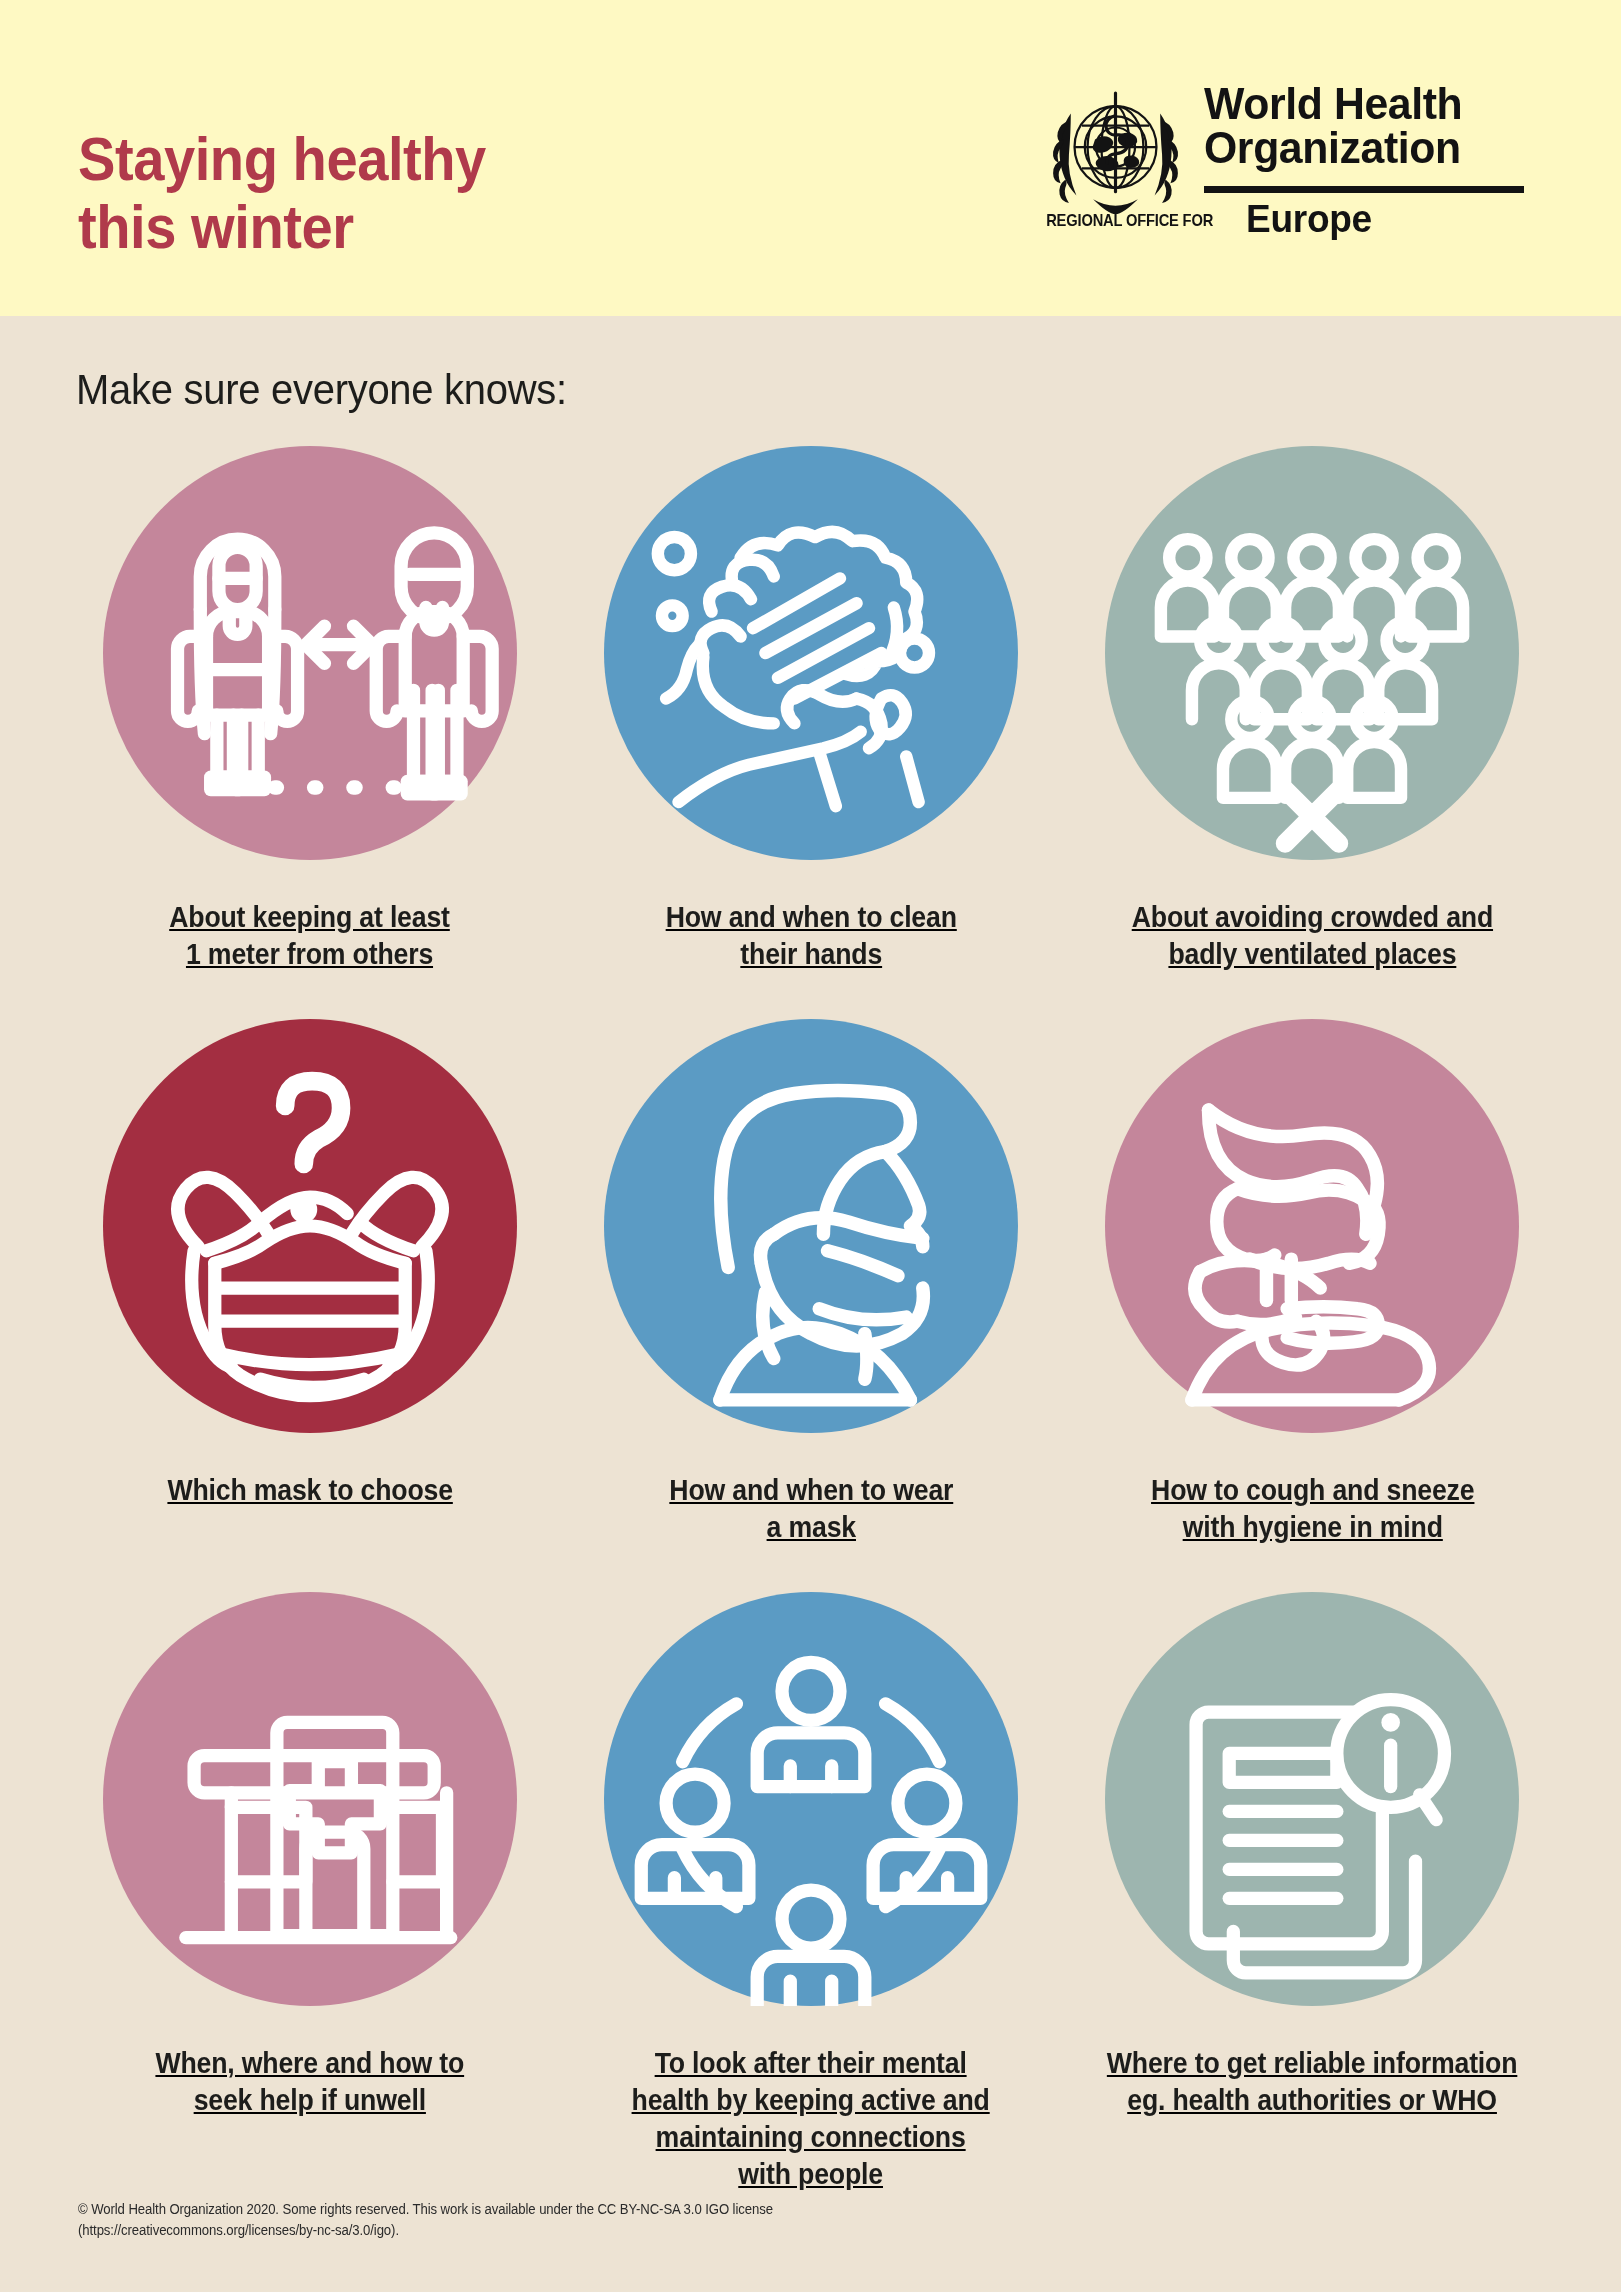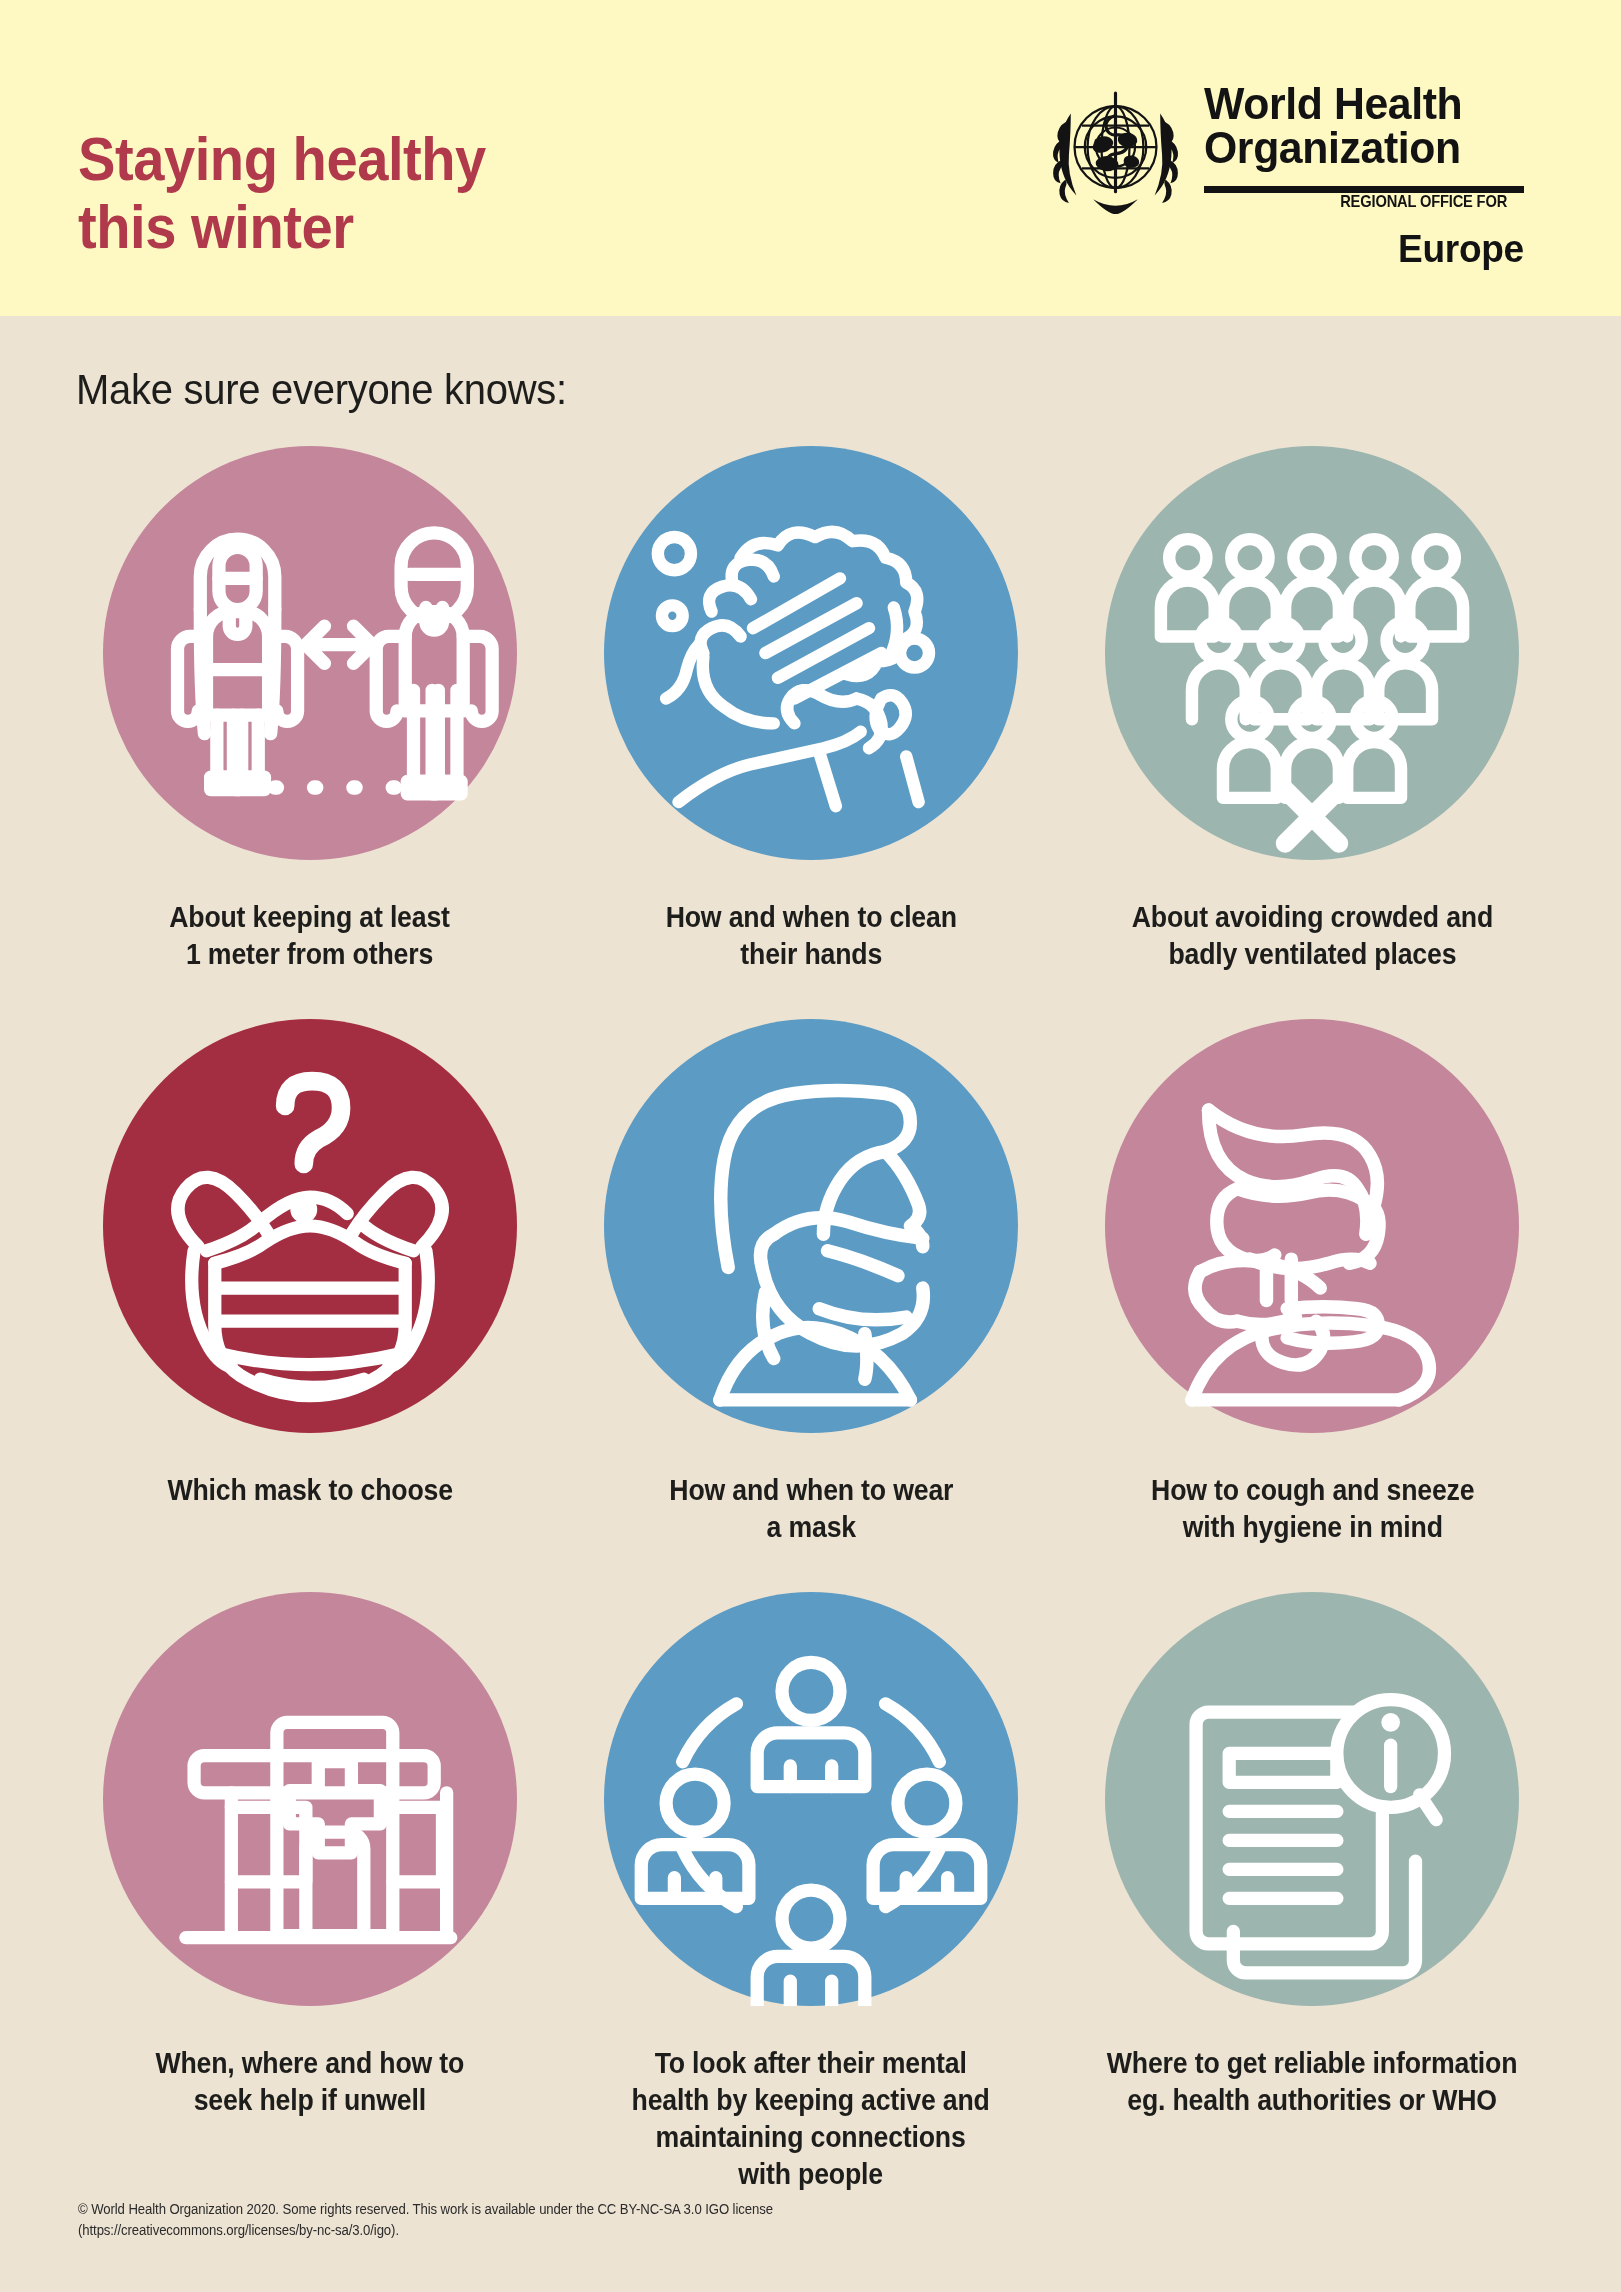--- a/index.html
+++ b/index.html
@@ -42,21 +42,21 @@
     font-stretch:condensed;
     transform:scaleX(0.95); transform-origin:left top;
     white-space:nowrap;
   }
   .logo-rule {
     position:absolute; left:163px; top:110px;
     width:320px; height:6.9px; background:#131313;
   }
   .logo-bottom {
     position:absolute; left:0; top:123px; width:490px;
-    display:flex; align-items:flex-end; gap:9.8px;flex-direction:column;
+    display:flex; align-items:flex-end; gap:9.8px;
   }
   .logo-regional {
     font-size:16.7px; font-weight:bold; color:#131313;
     letter-spacing:-0.2px; transform:scaleX(0.88) translateY(-6.9px);
     transform-origin:left bottom; white-space:nowrap;
     padding-left:5.9px;
   }
   .logo-europe {
     font-size:39px; font-weight:bold; color:#131313;
     line-height:1; letter-spacing:-0.3px;
@@ -79,21 +79,21 @@
 
   
   .grid {
     position:absolute; left:59px; top:446px;
     width:1504px;
     display:grid;
     grid-template-columns:repeat(3,1fr);
     row-gap:0px;
   }
   .cell {
-    display:flex; flex-direction:column; align-items:center;
+    display:flex; flex-direction:column; align-items:center;text-decoration:underline;
   }
   .cell-r1 { height:573px; }
   .cell-r2 { height:573px; }
   .cell-r3 { height:588px; }
 
   .circle {
     width:414px; height:414px; border-radius:50%;
     display:flex; align-items:center; justify-content:center;
     flex:0 0 auto;
   }

